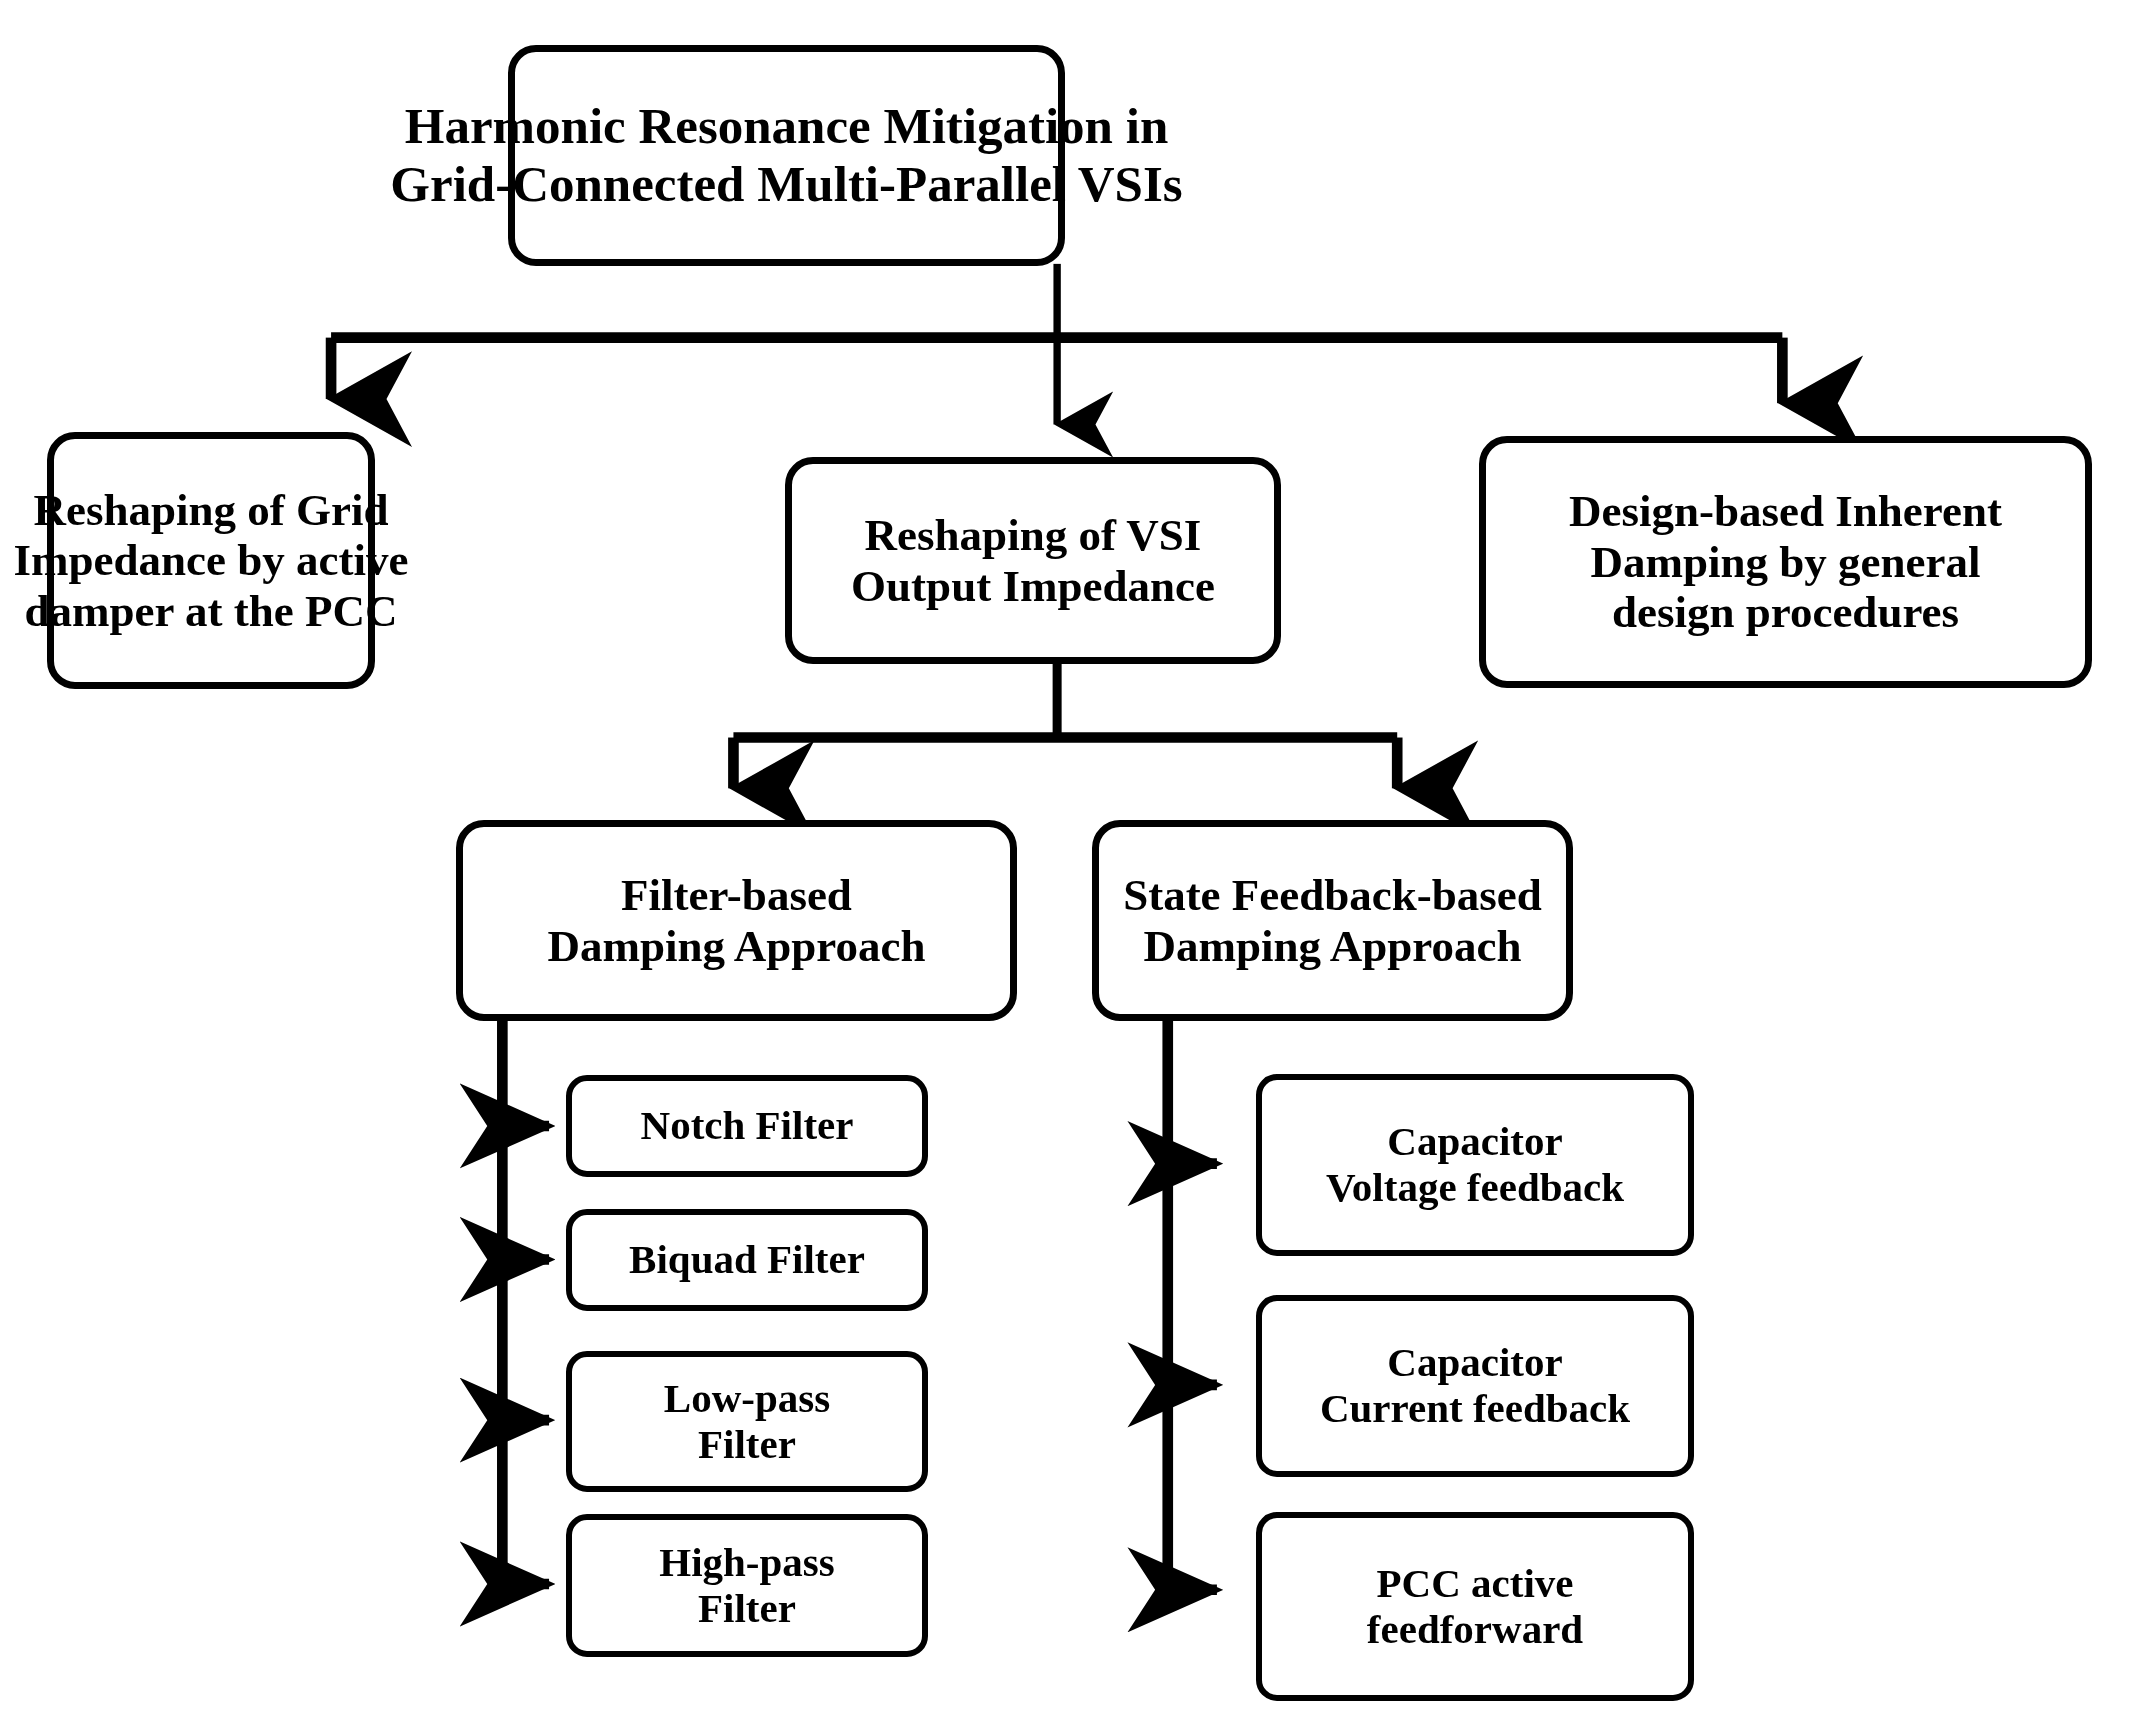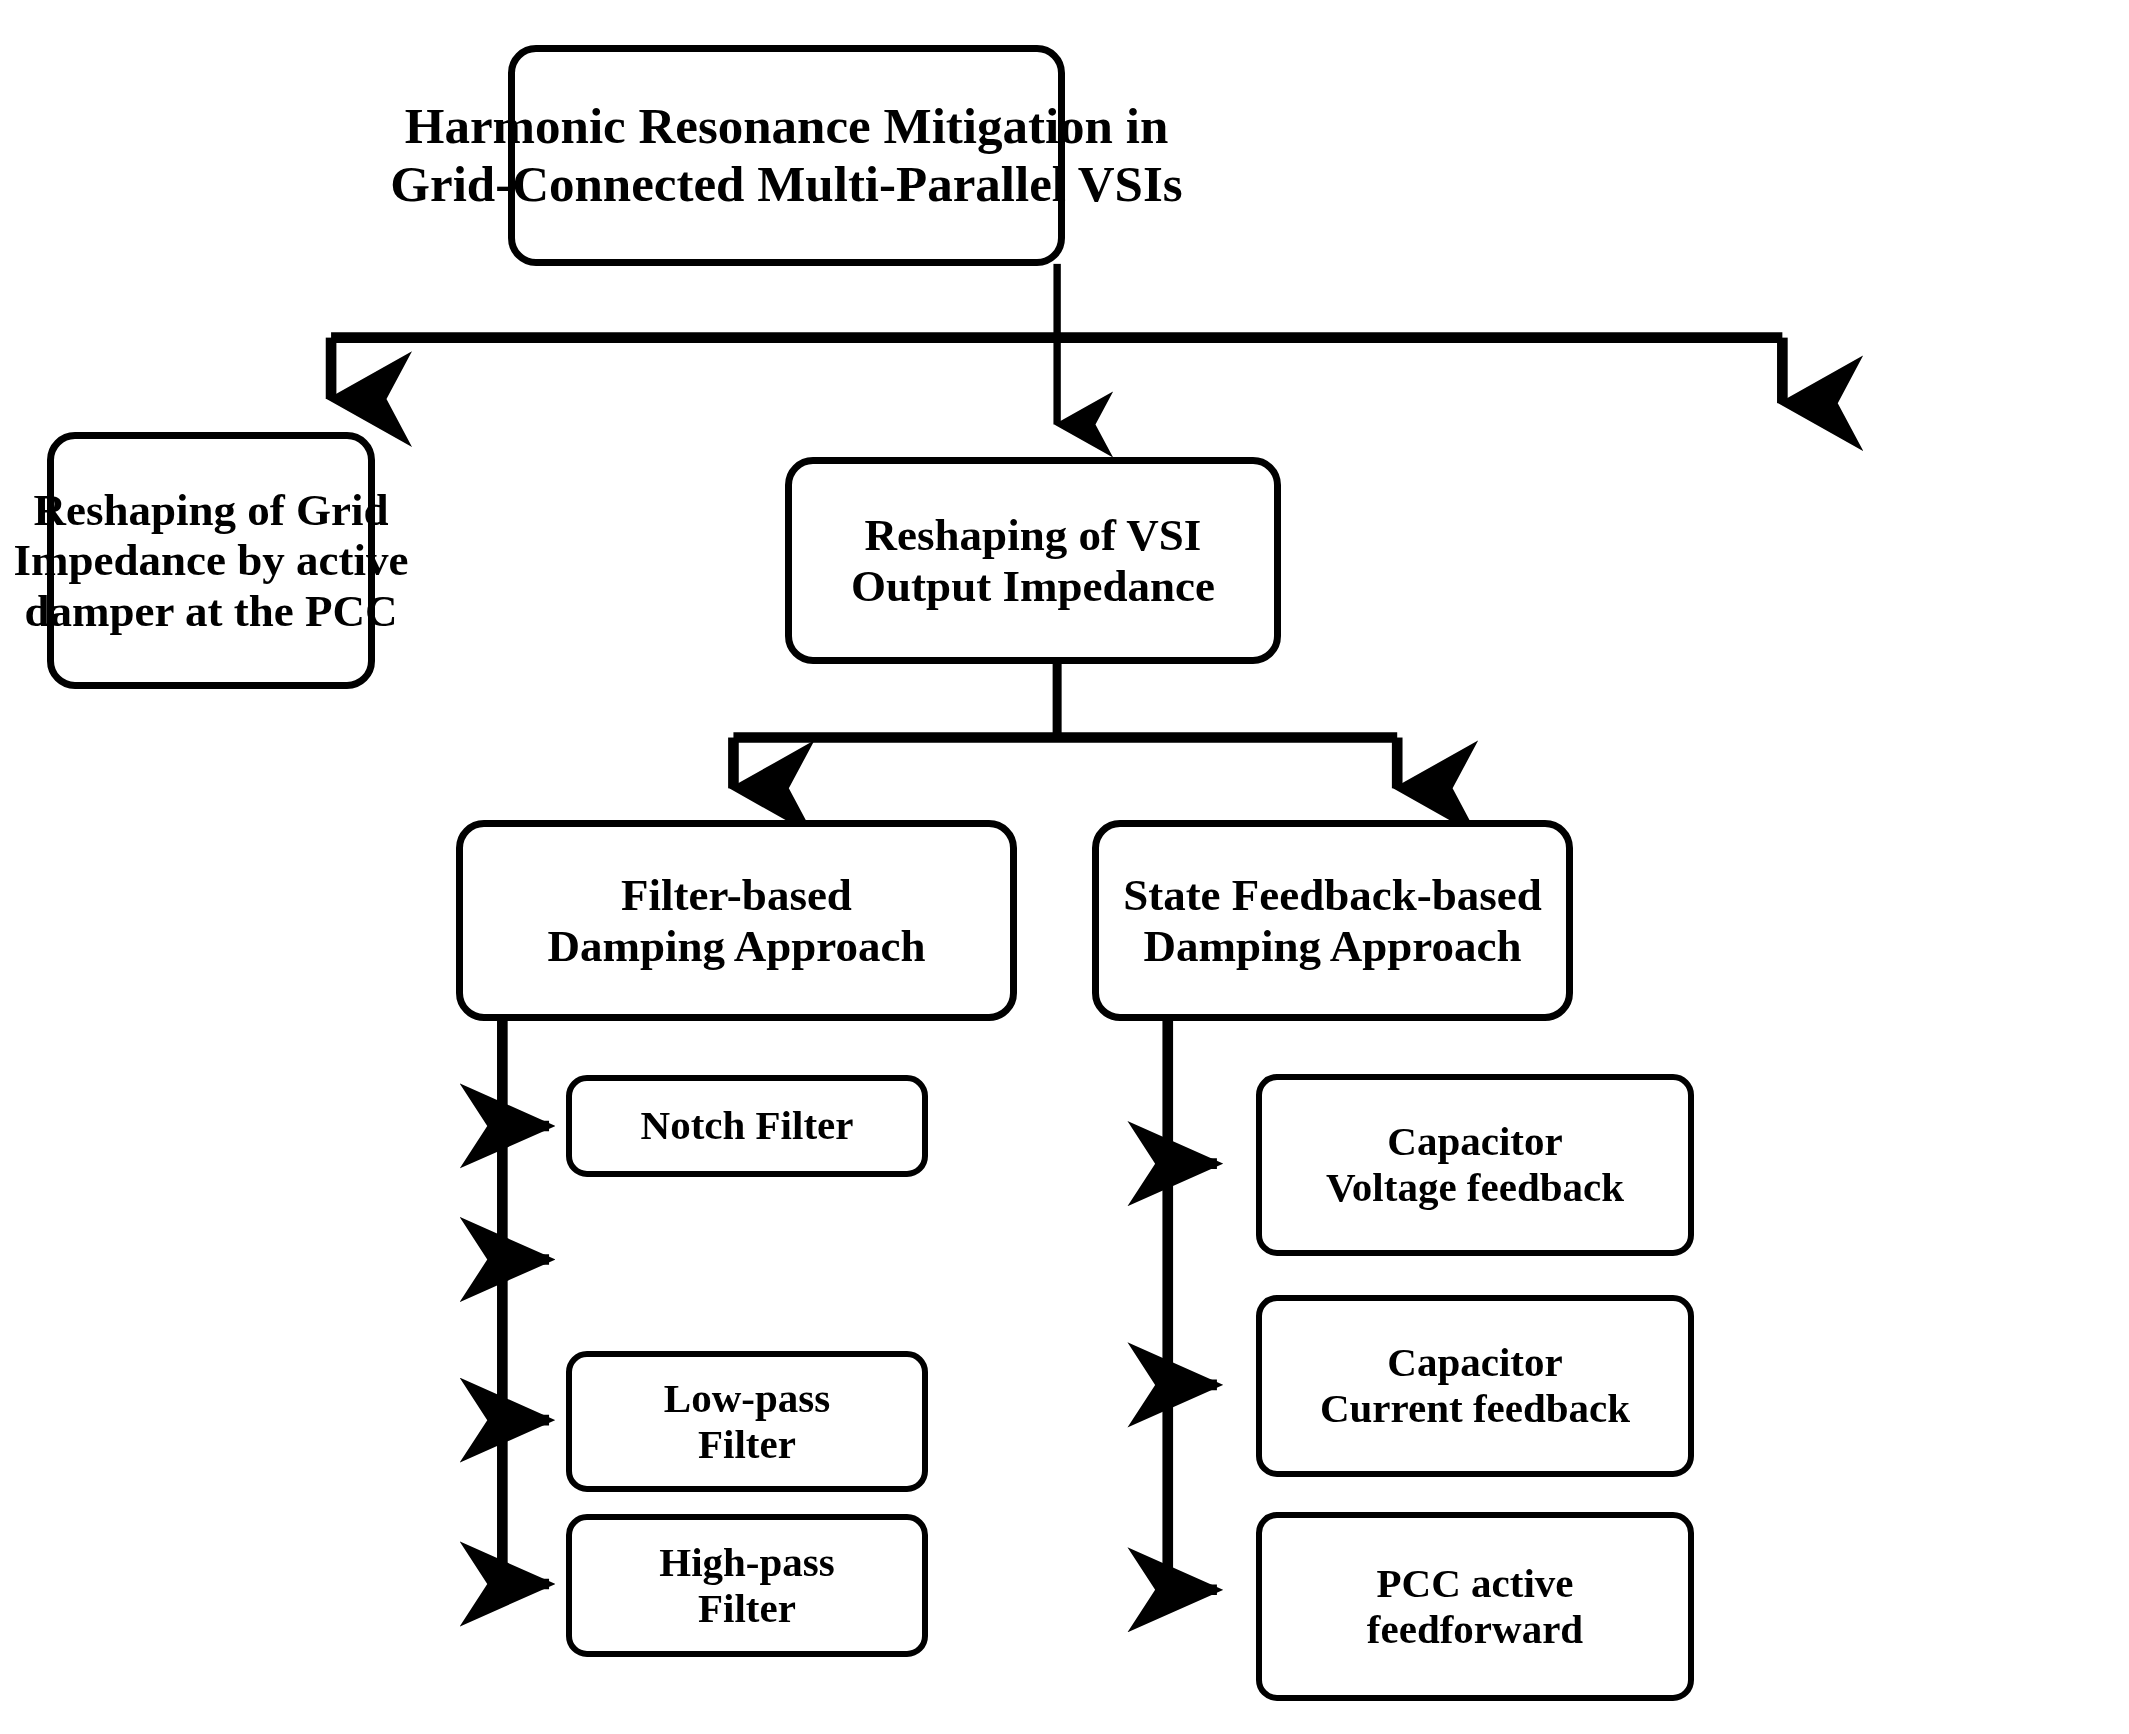--- a/index.html
+++ b/index.html
@@ -93,35 +93,43 @@
     <span class="ln">Reshaping of Grid</span>
     <span class="ln">Impedance by active</span>
     <span class="ln">damper at the PCC</span>
   </div>
 
   <div class="node lvl1" style="left:785px;top:457px;width:496px;height:207px;">
     <span class="ln">Reshaping of VSI</span>
     <span class="ln">Output Impedance</span>
   </div>
 
+  <div class="node lvl1" style="left:1479px;top:436px;width:613px;height:252px;">
+    <span class="ln">Design-based Inherent</span>
+    <span class="ln">Damping by general</span>
+    <span class="ln">design procedures</span>
+  </div>
 
   <div class="node lvl2" style="left:456px;top:820px;width:561px;height:201px;">
     <span class="ln">Filter-based</span>
     <span class="ln">Damping Approach</span>
   </div>
 
   <div class="node lvl2" style="left:1092px;top:820px;width:481px;height:201px;">
     <span class="ln">State Feedback-based</span>
     <span class="ln">Damping Approach</span>
   </div>
 
   <div class="node leaf" style="left:566px;top:1075px;width:362px;height:102px;justify-content:center;">
     <span class="ln">Notch Filter</span>
   </div>
 
+  <div class="node leaf" style="left:566px;top:1209px;width:362px;height:102px;">
+    <span class="ln">Biquad Filter</span>
+  </div>
 
   <div class="node leaf" style="left:566px;top:1351px;width:362px;height:141px;">
     <span class="ln">Low-pass</span>
     <span class="ln">Filter</span>
   </div>
 
   <div class="node leaf" style="left:566px;top:1514px;width:362px;height:143px;">
     <span class="ln">High-pass</span>
     <span class="ln">Filter</span>
   </div>

